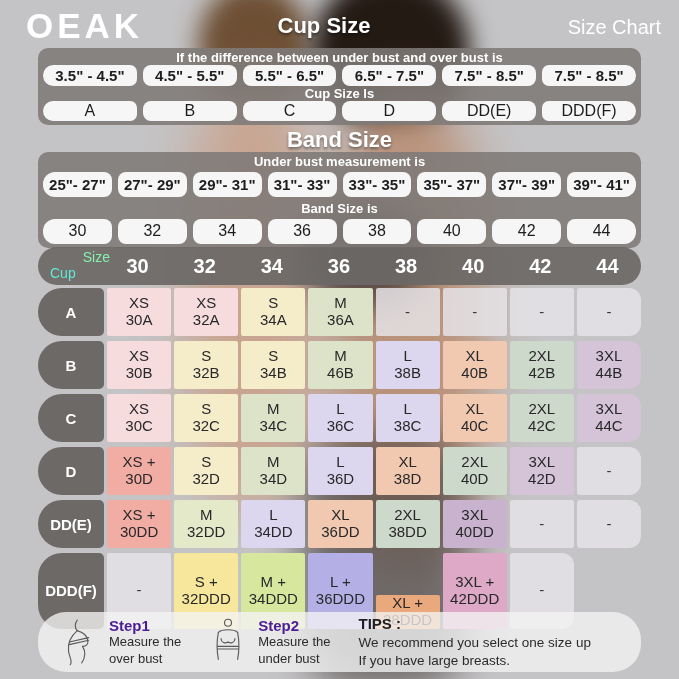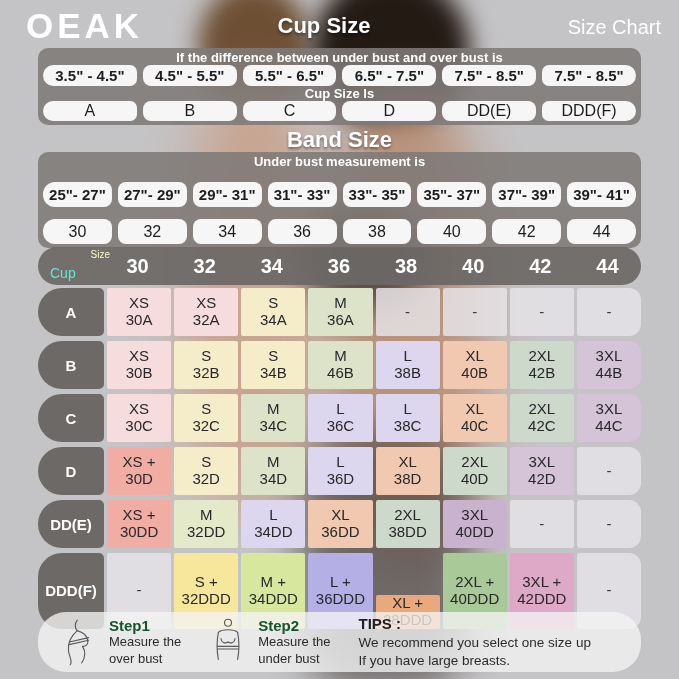--- a/index.html
+++ b/index.html
@@ -38,39 +38,39 @@
   .pill-row.plain .pill{font-weight:normal;font-size:16px;}
   .pill:first-child{border-radius:12px 8px 8px 12px;}
   .pill:last-child{border-radius:8px 12px 12px 8px;}
 
   .band-title{position:absolute;left:0;top:127px;width:679px;text-align:center;font-size:22px;font-weight:bold;color:#fff;text-shadow:0 2px 3px rgba(0,0,0,.45);}
 
   
   .grid-header{position:absolute;left:38px;top:247px;width:603px;height:38px;background:rgba(108,104,102,.93);
                border-radius:19px;display:grid;grid-template-columns:66px repeat(8,1fr);align-items:center;}
   .corner{position:relative;height:100%;}
-  .corner .size-word{position:absolute;top:2px;right:-6px;font-size:10px;color:#fef9c3;}
+  .corner .size-word{position:absolute;top:2px;right:-6px;font-size:14px;color:#86efac;}
   .corner .cup-word{position:absolute;bottom:4px;left:12px;font-size:14px;color:#5eead4;}
   .col-num{text-align:center;color:#fff;font-weight:bold;font-size:20px;}
 
   .grid-rows{position:absolute;left:38px;top:288px;width:603px;display:flex;flex-direction:column;gap:5px;}
   .grid-row{display:grid;grid-template-columns:66px repeat(8,1fr);column-gap:3px;height:48px;}
   .row-label{background:rgba(102,98,96,.93);border-radius:24px 5px 5px 24px;color:#fff;font-weight:bold;
              font-size:15px;display:flex;align-items:center;justify-content:center;}
   .cell{display:flex;flex-direction:column;align-items:center;justify-content:center;font-size:15px;
         color:#28282a;line-height:1.12;border-radius:2px;}
   .cell.last{border-radius:3px 12px 12px 3px;}
   .cell.dash{font-size:15px;color:#3a3a3c;}
 
   
   .footer-bar{position:absolute;left:38px;top:612px;width:603px;height:60px;background:rgba(244,243,244,.78);
               border-radius:28px;display:flex;align-items:center;padding:0 12px 0 20px;box-sizing:border-box;}
   .step{display:flex;align-items:center;gap:9px;}
   .step svg{width:42px;height:50px;flex:0 0 auto;}
-  .step-title{font-weight:bold;font-size:15px;color:#14532d;}
+  .step-title{font-weight:bold;font-size:15px;color:#4c1d95;}
   .step-lines{font-size:13px;color:#2b2b2d;line-height:1.25;}
   .step2{margin-left:26px;}
   .tips{margin-left:28px;}
   .tips-title{font-weight:bold;font-size:15px;color:#202022;margin-bottom:2px;}
   .tips-line{font-size:13.5px;color:#2b2b2d;line-height:1.3;}
 </style>
 </head>
 <body>
 
 <div class="stage">
@@ -113,20 +113,21 @@
     <div class="pill-row bold">
         <div class="pill">25"- 27"</div>
         <div class="pill">27"- 29"</div>
         <div class="pill">29"- 31"</div>
         <div class="pill">31"- 33"</div>
         <div class="pill">33"- 35"</div>
         <div class="pill">35"- 37"</div>
         <div class="pill">37"- 39"</div>
         <div class="pill">39"- 41"</div>
       </div>
+    <div class="bar-label">Band Size is</div>
     <div class="pill-row plain">
         <div class="pill">30</div>
         <div class="pill">32</div>
         <div class="pill">34</div>
         <div class="pill">36</div>
         <div class="pill">38</div>
         <div class="pill">40</div>
         <div class="pill">42</div>
         <div class="pill">44</div>
       </div>
@@ -313,24 +314,20 @@
           <span>M +</span>
           <span>34DDD</span>
         </div>
         <div class="cell" style="background: rgb(180, 175, 228);">
           <span>L +</span>
           <span>36DDD</span>
         </div>
         <div class="cell" style="background: rgb(234, 168, 125); margin-top: 42px;">
           <span>XL +</span>
           <span>38DDD</span>
-        </div>
-        <div class="cell" style="background: rgb(170, 201, 153);">
-          <span>2XL +</span>
-          <span>40DDD</span>
         </div>
         <div class="cell" style="background: rgb(221, 169, 198);">
           <span>3XL +</span>
           <span>42DDD</span>
         </div>
         <div class="cell last dash" style="background: rgba(229, 227, 230, 0.85);">-</div>
       </div>
     </div>
 
   <div class="footer-bar">

